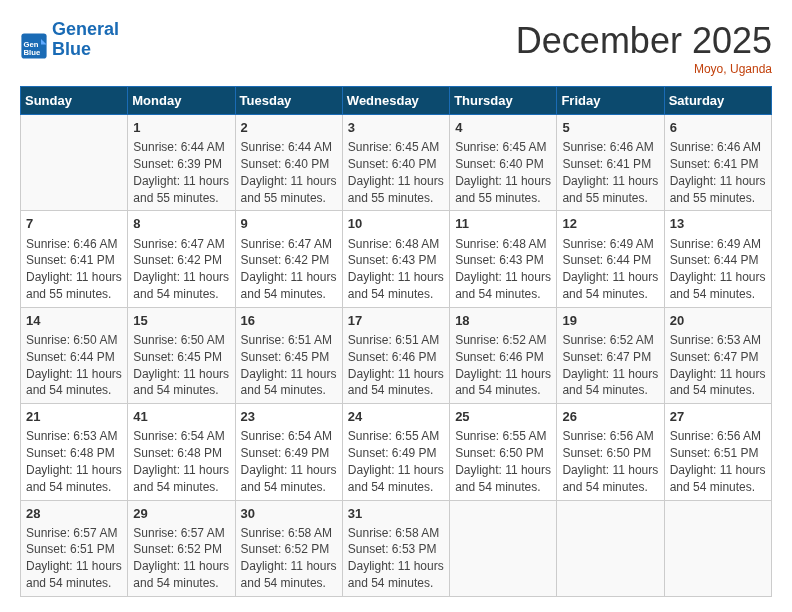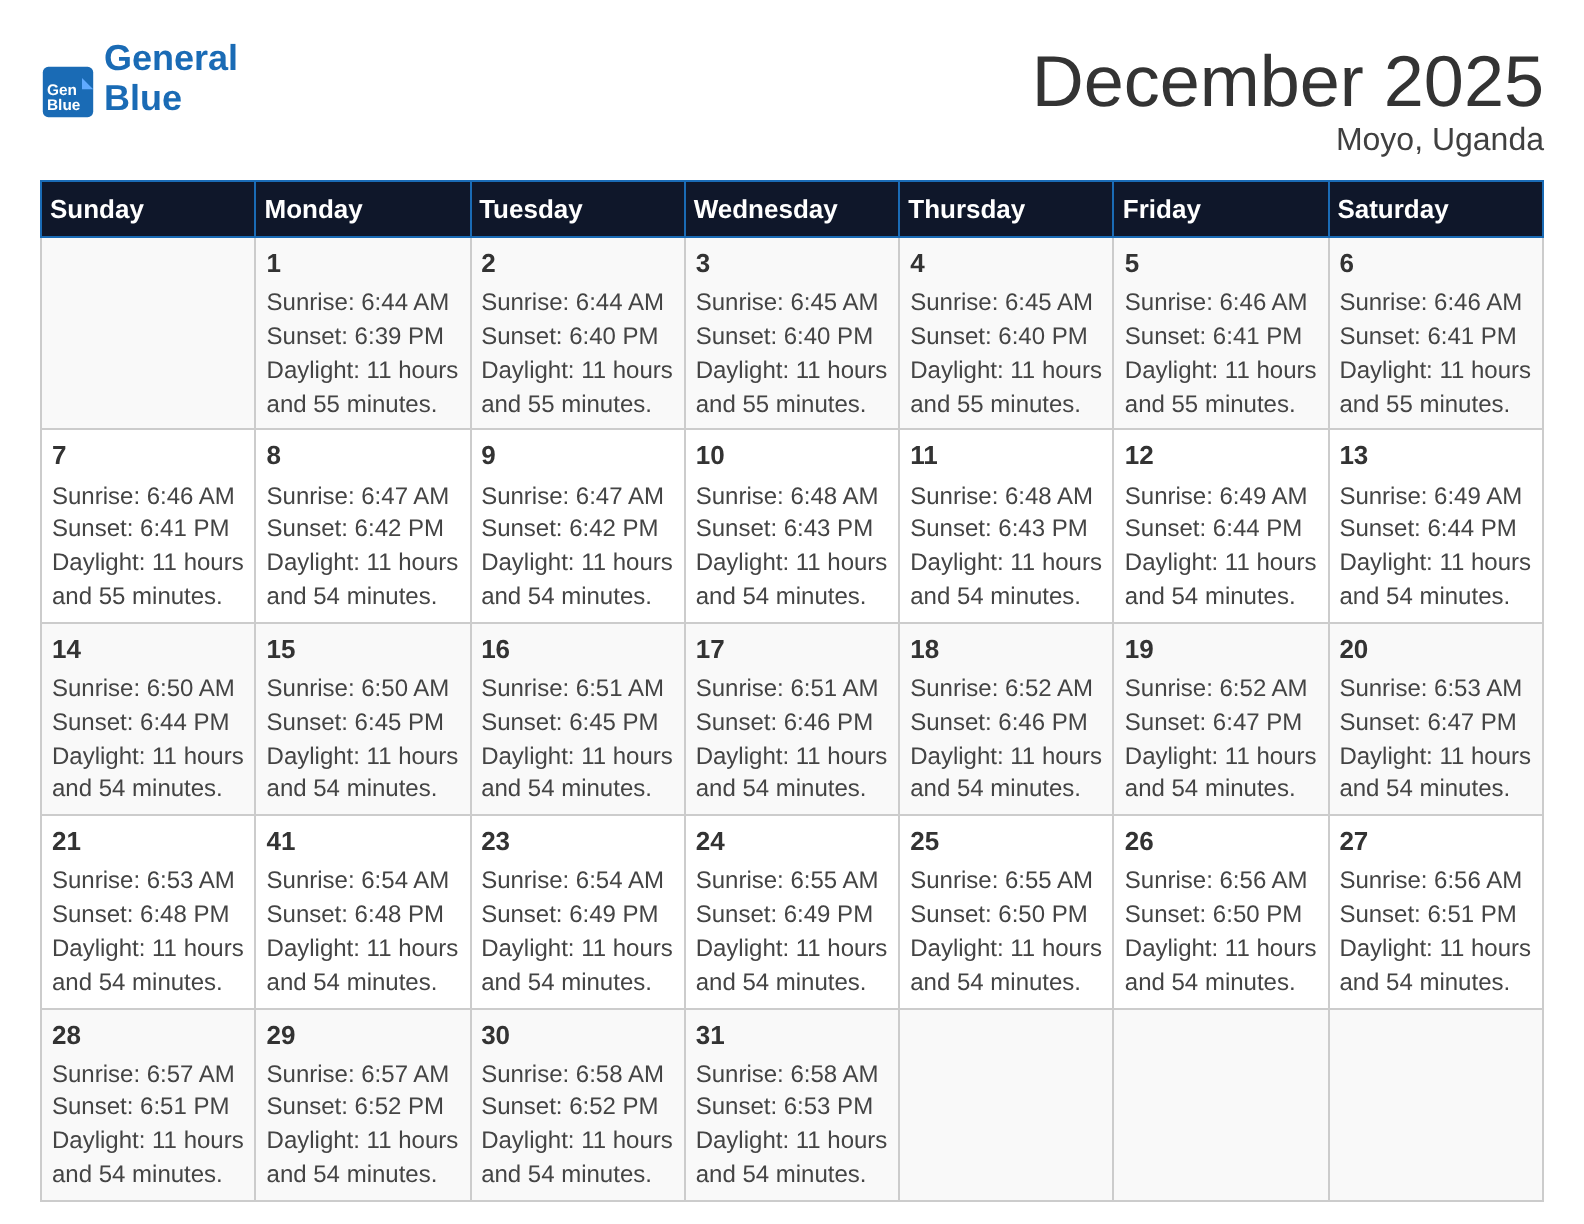--- a/index.html
+++ b/index.html
@@ -36,30 +36,30 @@
     }
     .title-block {
       text-align: right;
     }
     .month-title {
       font-size: 36px;
       font-weight: normal;
       color: #333;
     }
     .location {
-      font-size: 16px;
-      color: #404040;
+      font-size: 12px;
+      color: #c2410c;
     }
     table {
       width: 100%;
       border-collapse: collapse;
       font-size: 11px;
     }
     thead tr th {
-      background-color: #0f172a;
+      background-color: #0c4a6e;
       color: #fff;
       padding: 6px 4px;
       text-align: left;
       font-size: 13px;
       font-weight: bold;
       border: 1px solid #1a6bb5;
     }
     tbody tr td {
       vertical-align: top;
       padding: 4px 5px;

